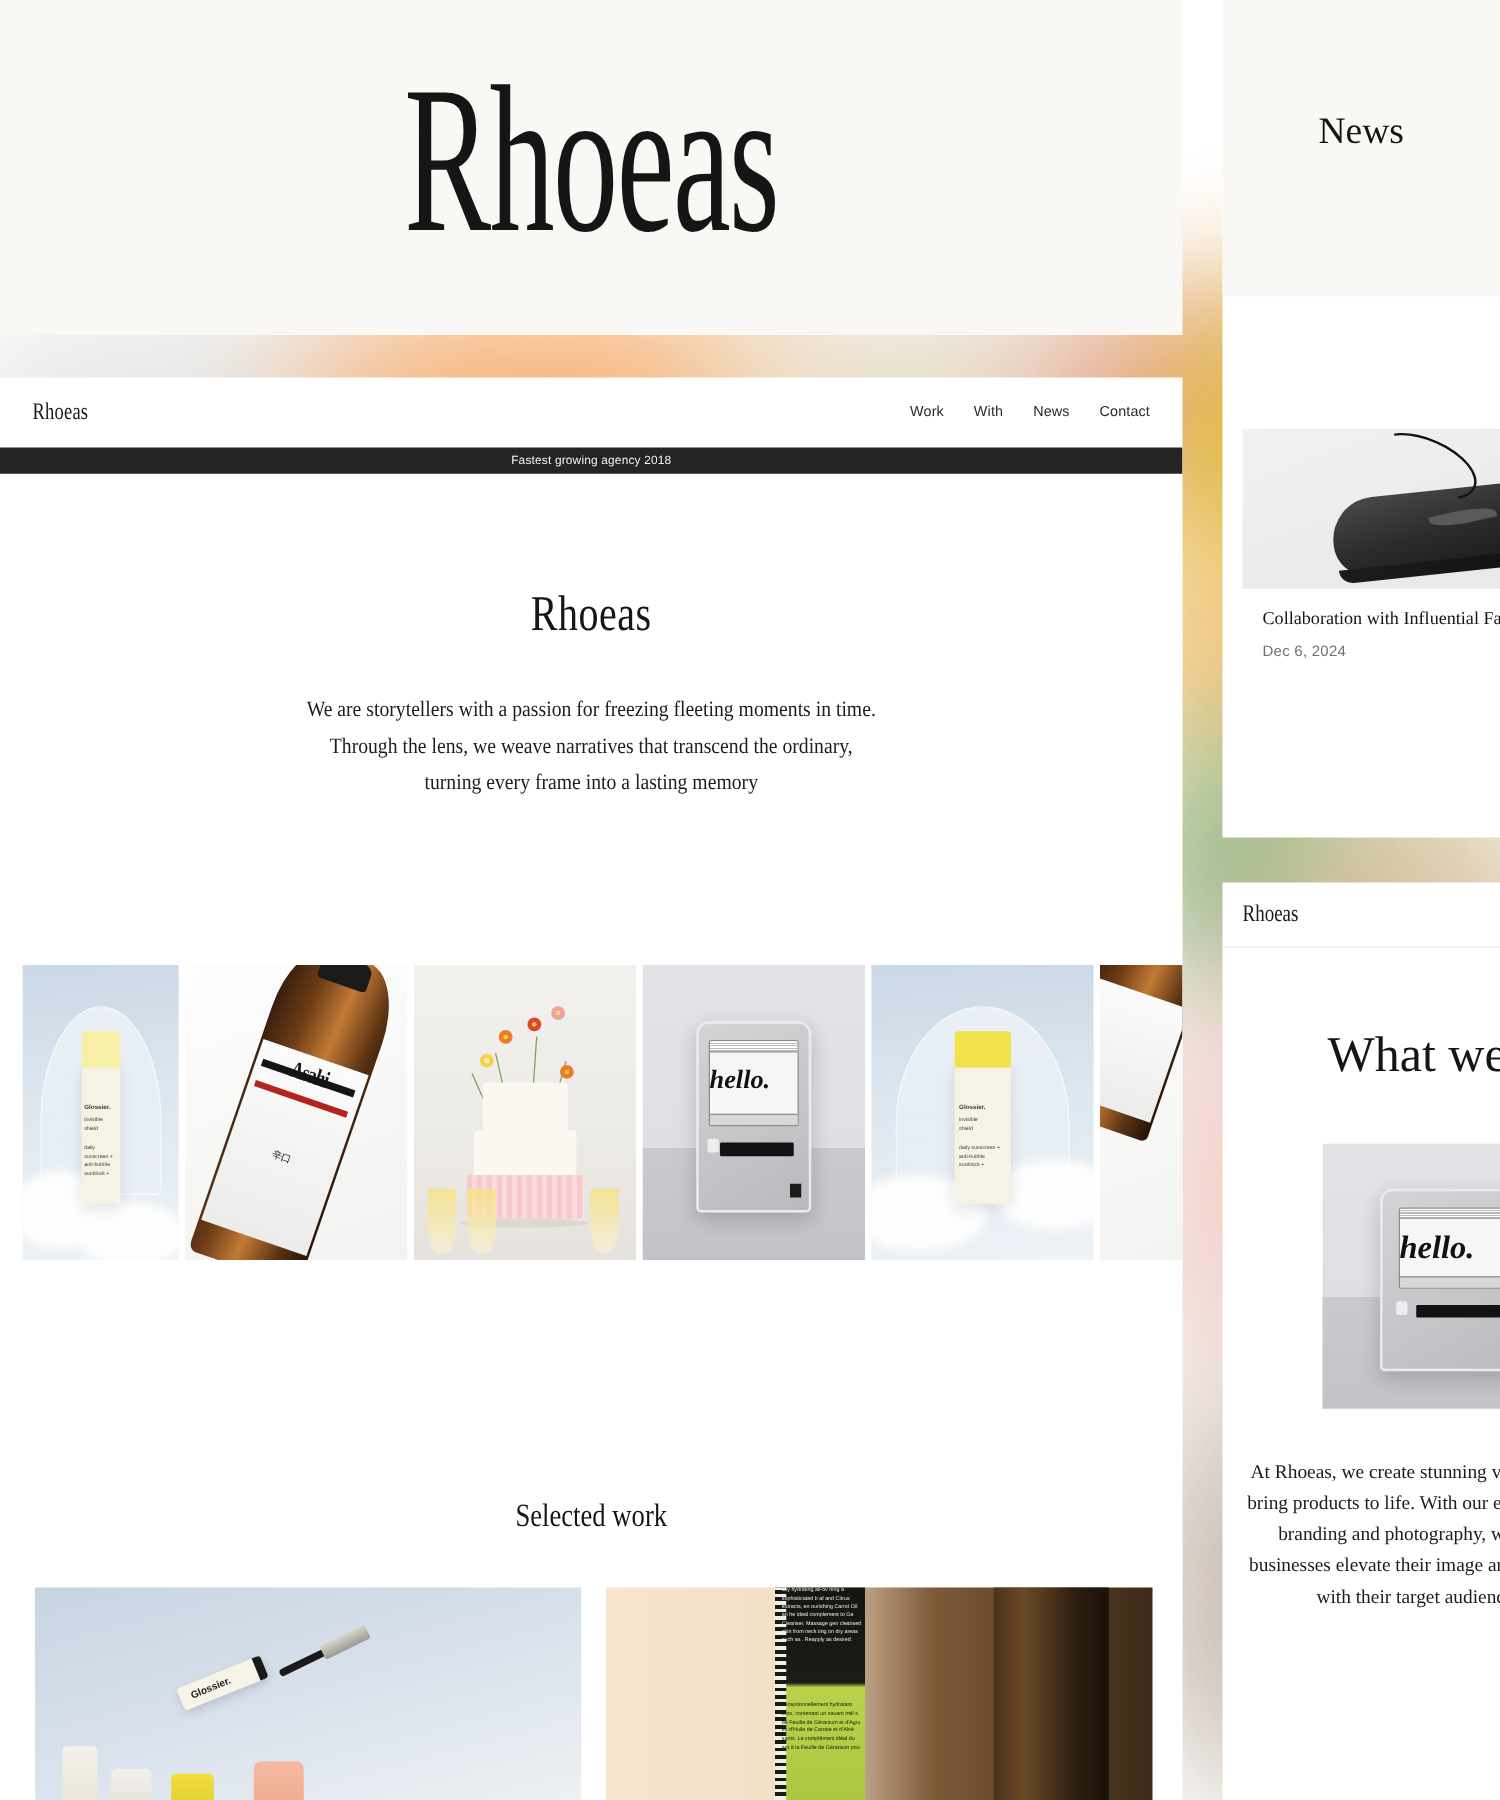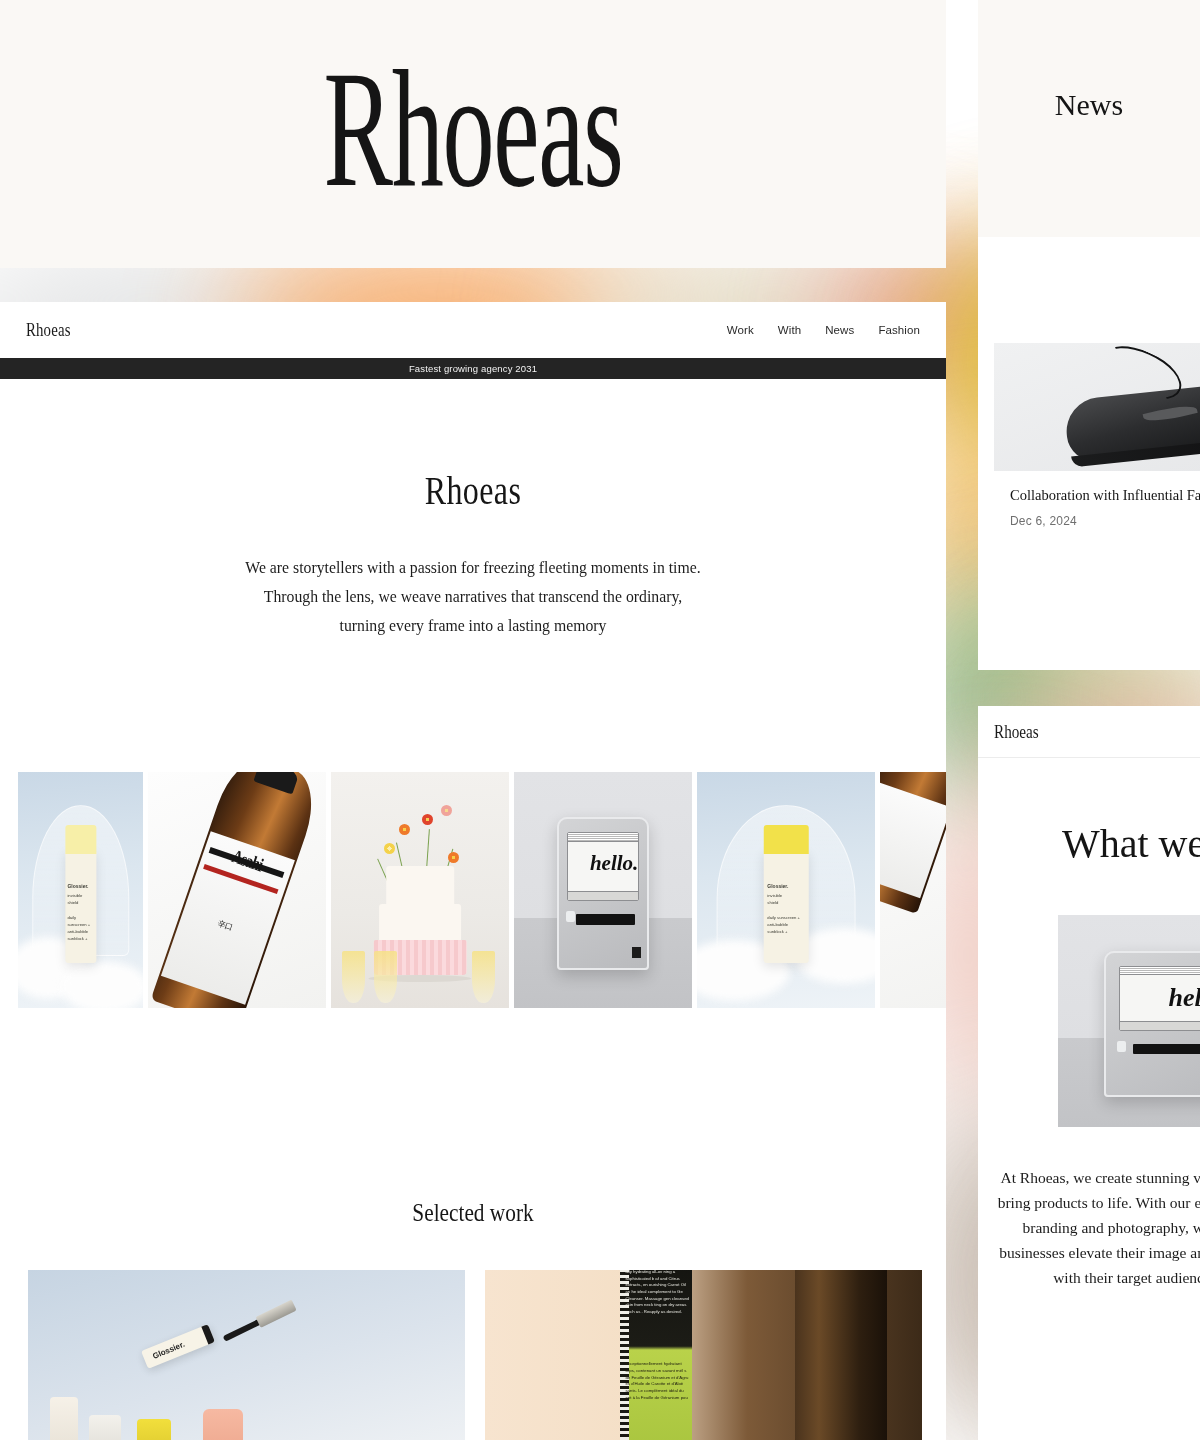--- a/index.html
+++ b/index.html
@@ -293,21 +293,21 @@
     height: 13%;
     background: repeating-linear-gradient(180deg,#fff 0 1px,#b9b9b9 1px 2px);
     border-bottom: 1px solid #8d8e91;
   }
   .mac-toolbar {
     position: absolute; left: 0; bottom: 0; right: 0; height: 14%;
     background: #d8d8d6; border-top: 1px solid #8d8e91;
   }
   .mac-hello {
     position: absolute; left: 0; right: 0; top: 26%;
-    text-align: right;
+    text-align: left;
     font-family: "Liberation Serif", serif;
     font-style: italic;
     font-weight: bold;
     font-size: 21px;
     color: #111;
   }
   .mac-slot {
     position: absolute; left: 20%; right: 14%; top: 64%;
     height: 7%;
     background: #121212; border-radius: 1px;
@@ -547,25 +547,25 @@
 </div>
 
 <div class="main-panel">
 
   <nav class="site-nav">
     <div class="nav-logo">Rhoeas</div>
     <div class="nav-links">
       <a href="#">Work</a>
       <a href="#">With</a>
       <a href="#">News</a>
-      <a href="#">Fashion</a>
+      <a href="#">Contact</a>
     </div>
   </nav>
 
-  <div class="announce-bar">Fastest growing agency 2031</div>
+  <div class="announce-bar">Fastest growing agency 2018</div>
 
   <div class="hero-block">
     <div class="hero-title">Rhoeas</div>
     <div class="hero-para">
       <div>We are storytellers with a passion for freezing fleeting moments in time.</div>
       <div>Through the lens, we weave narratives that transcend the ordinary,</div>
       <div>turning every frame into a lasting memory</div>
     </div>
   </div>
 

